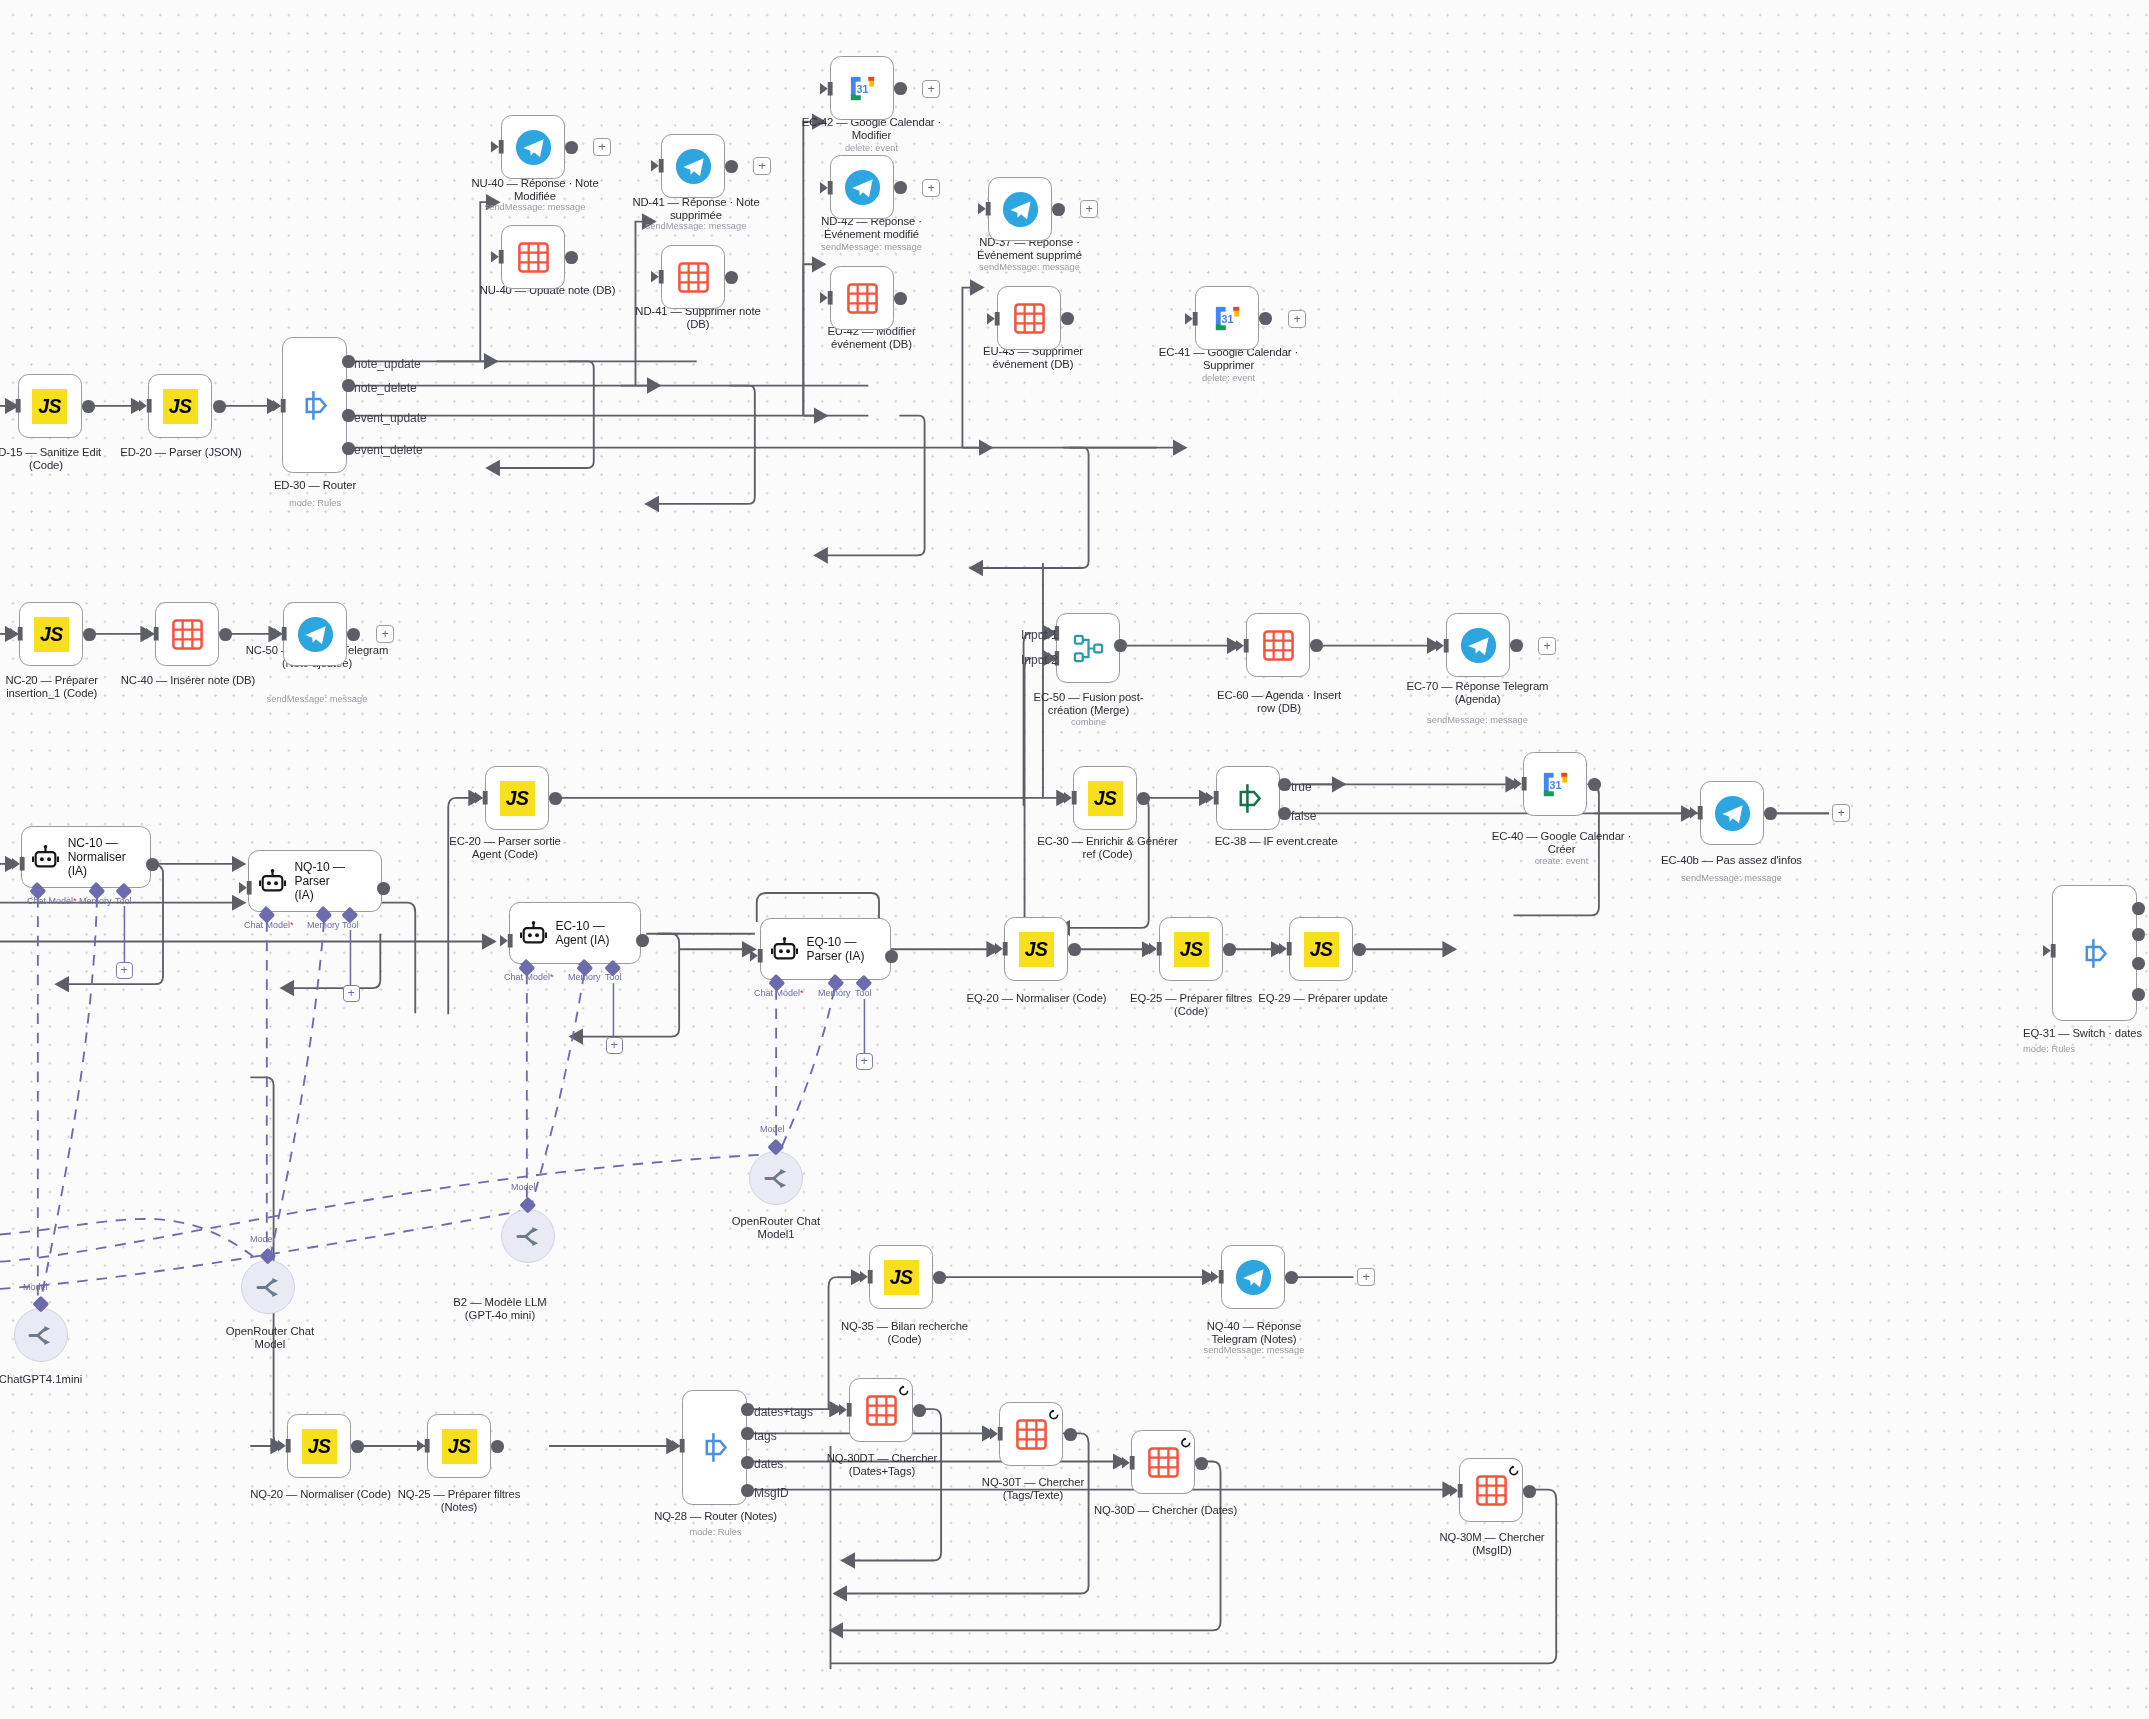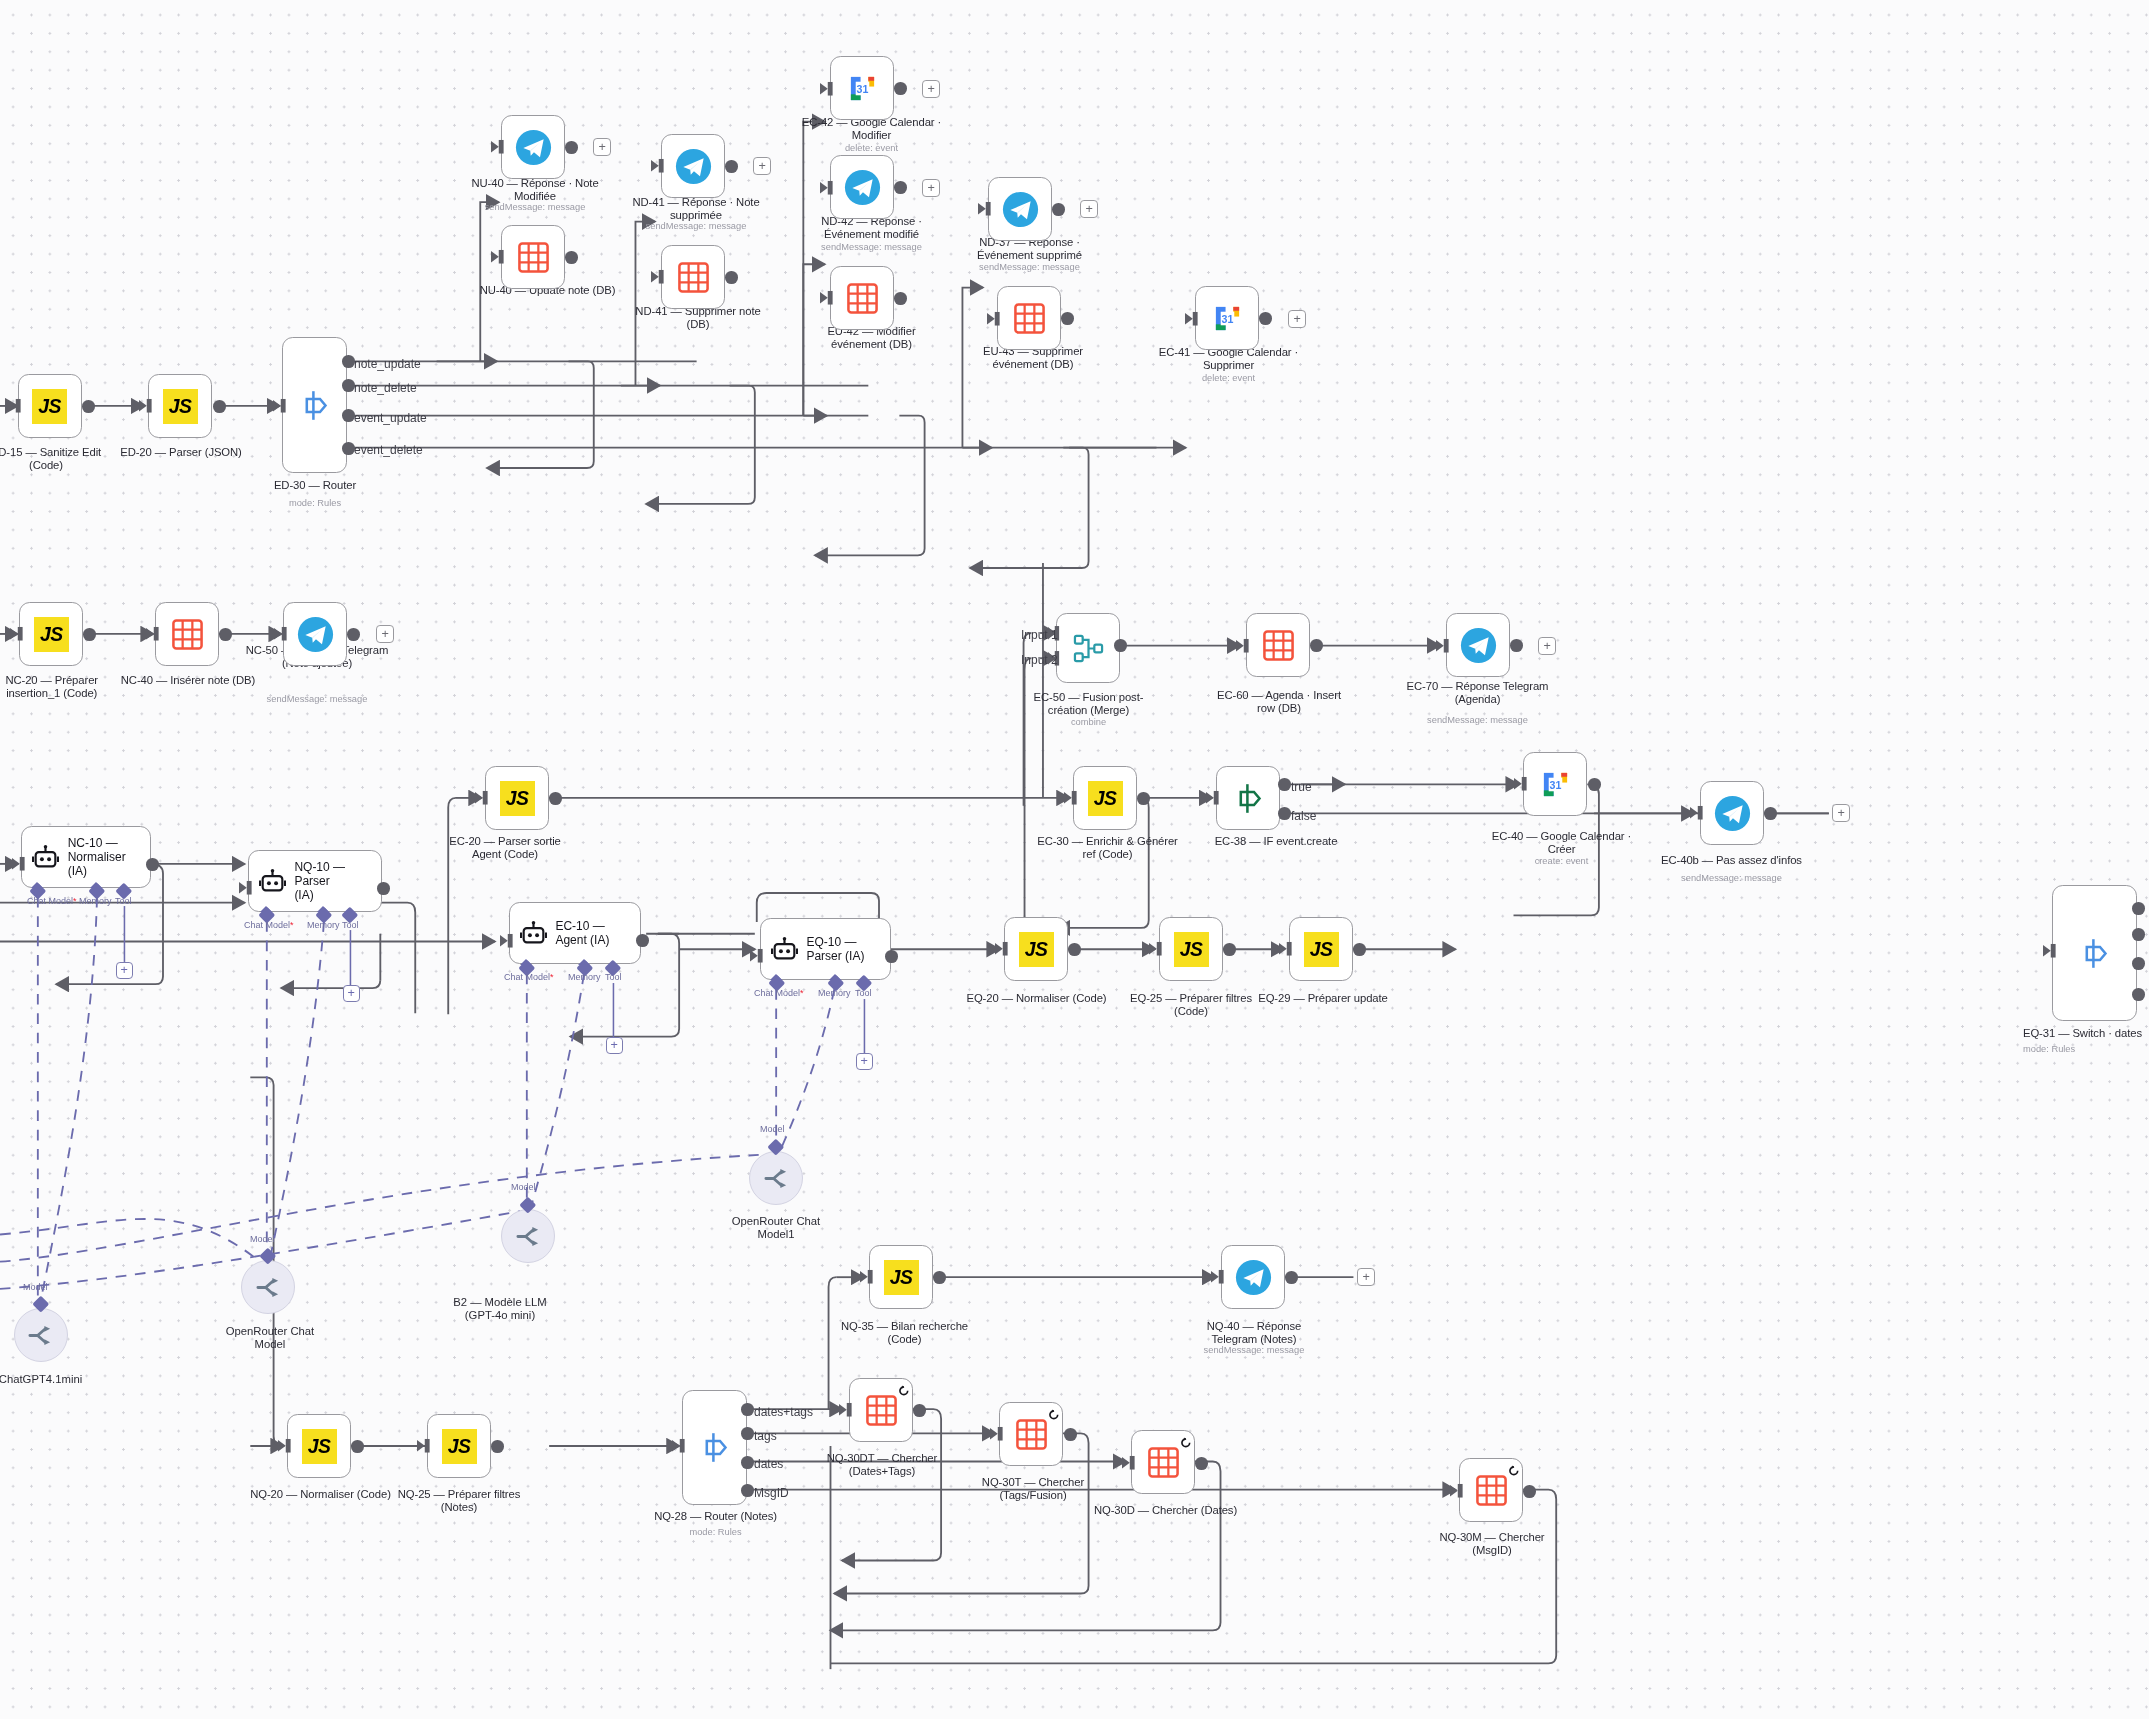--- a/index.html
+++ b/index.html
@@ -1057,21 +1057,21 @@
     <path d="M4.5,0.6 L6.6,2.2 L4.4,3.6 Z" fill="#16161c"></path>
   </svg>
   <div class="inarrow" style="left:990px; top:1426px;">
     <svg width="13.6" height="15.5" viewBox="0 0 14 16">
         <path d="M0,2 L8,8 L0,14 Z" fill="#5e5e66"></path>
         <rect x="8" y="1" width="5" height="14" fill="#5e5e66"></rect>
       </svg>
   </div>
   <div class="outdot" style="left:1064px; top:1428px;"></div>
   <div class="caption" style="left:961px; top:1476px; width:144px;">NQ-30T — Chercher
-(Tags/Fusion)</div>
+(Tags/Texte)</div>
 
   <div class="node sq" style="left:1131px; top:1430px;">
     <svg class="db-icon" viewBox="0 0 34 34">
       <rect x="2.5" y="2.5" width="29" height="29" rx="3" fill="none" stroke="#f4533c" stroke-width="2.6"></rect>
       <path d="M2.5,12 H31.5 M2.5,22 H31.5 M12,2.5 V31.5 M22,2.5 V31.5" stroke="#f4533c" stroke-width="2.3"></path>
     </svg>
   </div>
   <svg class="spinner" style="left:1180px; top:1437px;" viewBox="0 0 12 12">
     <path d="M10,6 A4,4 0 1,1 6,2" fill="none" stroke="#16161c" stroke-width="1.7"></path>
     <path d="M4.5,0.6 L6.6,2.2 L4.4,3.6 Z" fill="#16161c"></path>

